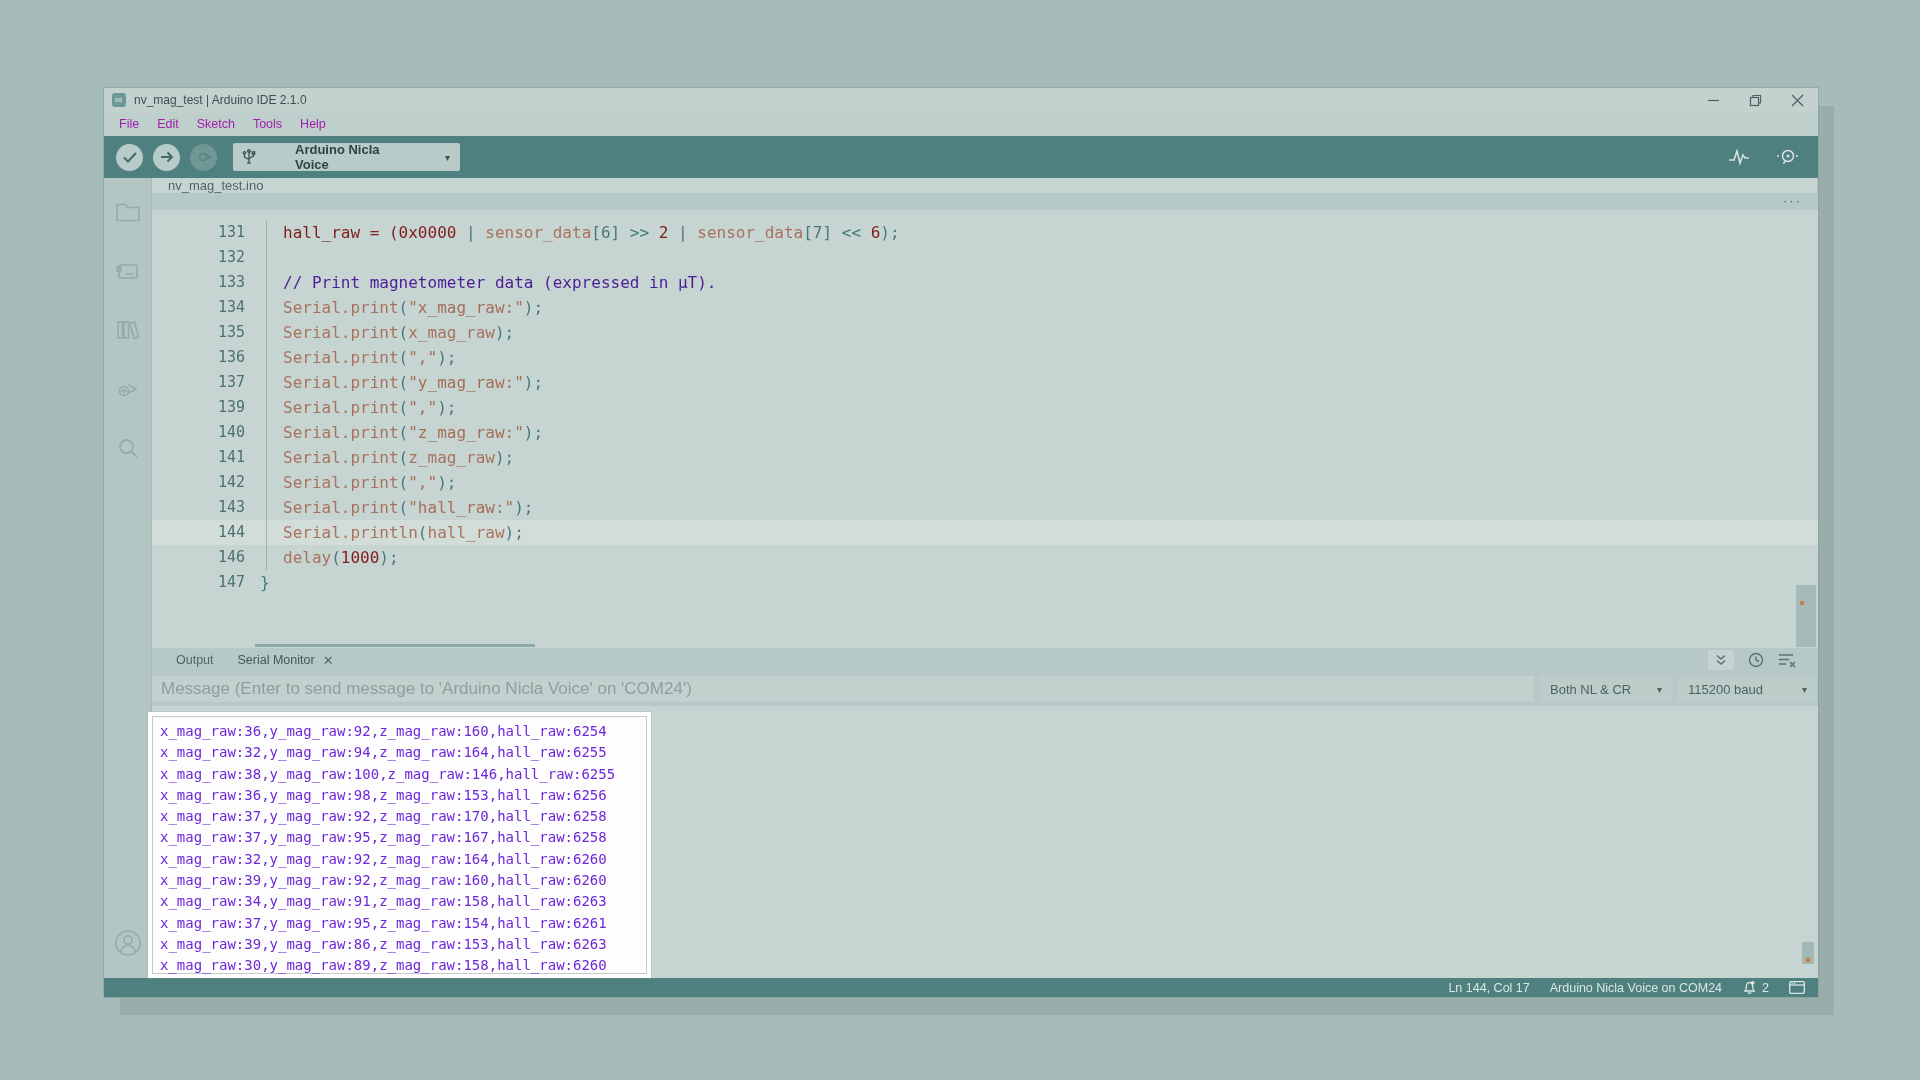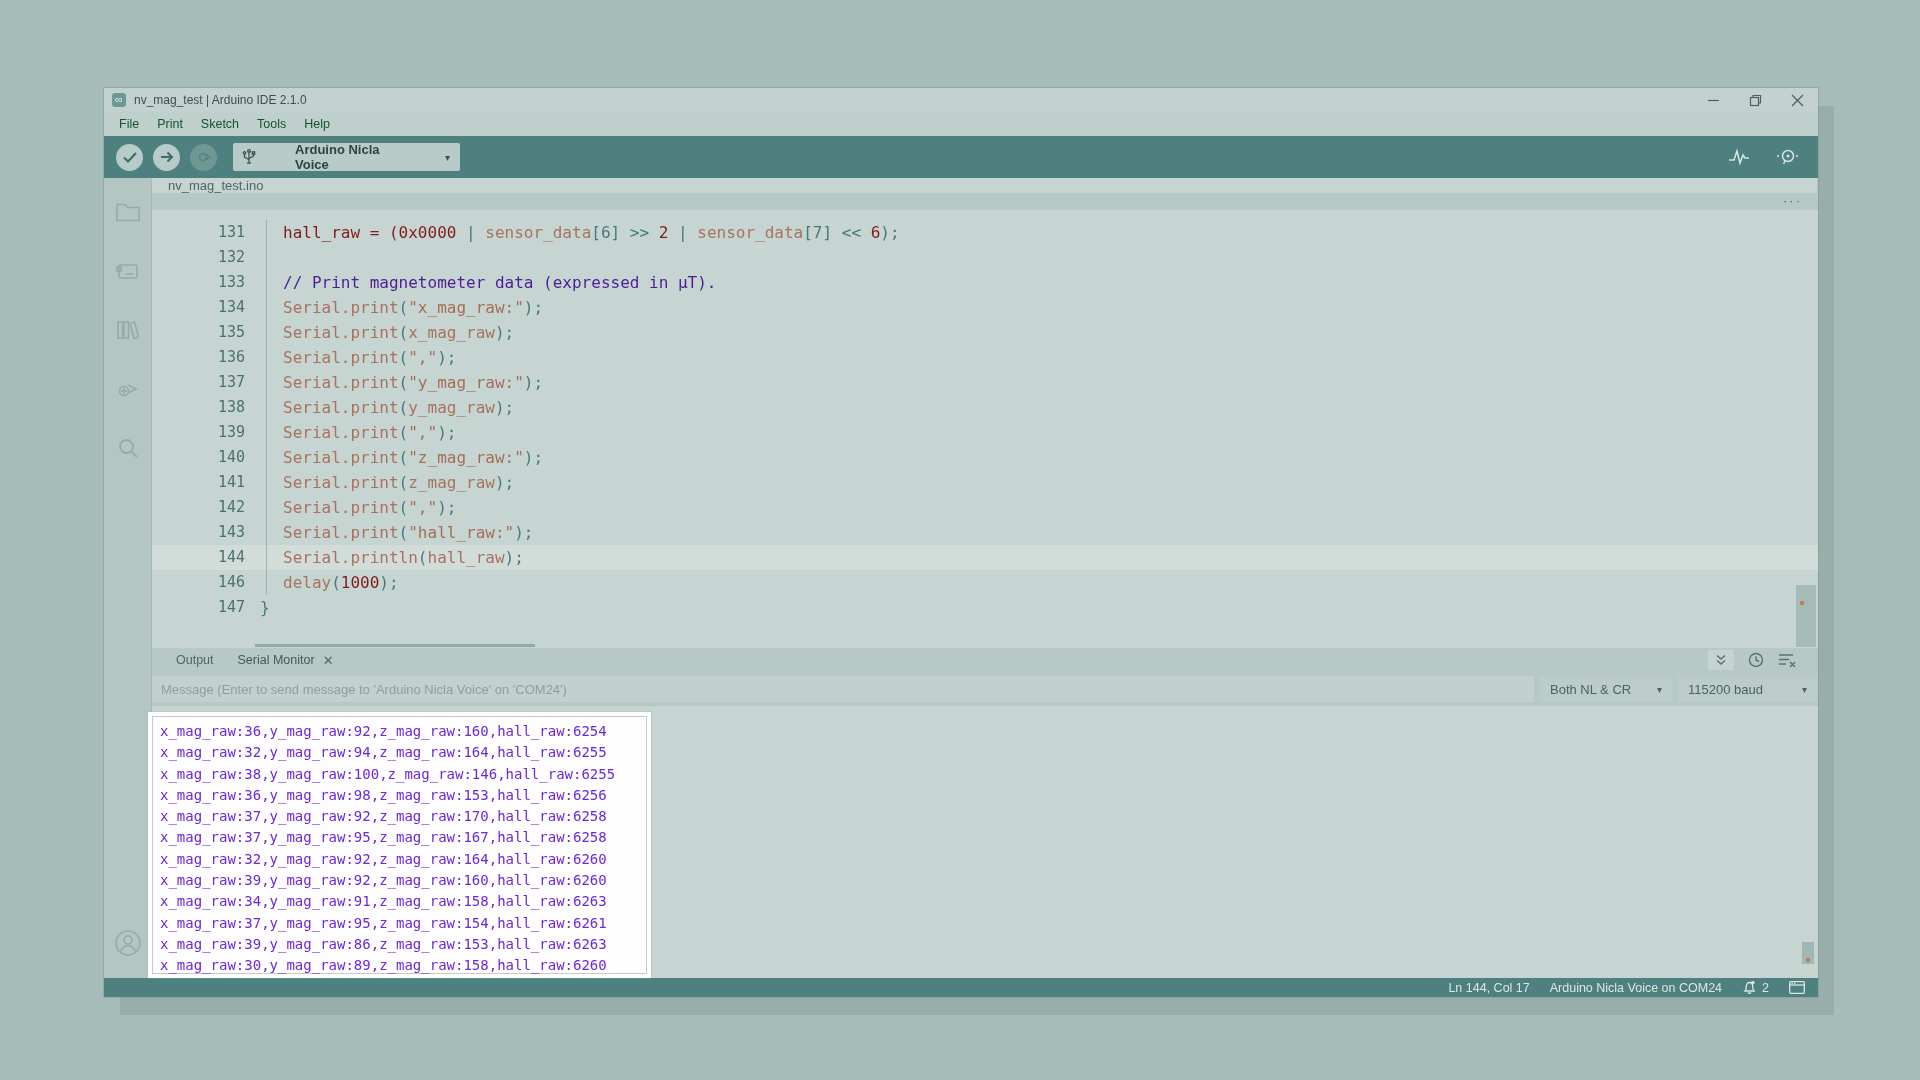--- a/index.html
+++ b/index.html
@@ -15,21 +15,21 @@
   .titlebar { height:24px; background:#c3d2cf; display:flex; align-items:center; padding-left:8px; }
   .app-icon { width:14px; height:14px; border-radius:3px; background:#6e9896; color:#dfeae8;
               font-size:11px; line-height:13px; text-align:center; }
   .title-text { margin-left:8px; font-size:12px; color:#3b504e; }
   .win-controls { margin-left:auto; display:flex; height:100%; }
   .win-btn { width:42px; height:100%; display:flex; align-items:center; justify-content:center; color:#4a6361; }
   .win-btn svg { display:block; }
 
   
   .menubar { height:24px; background:#bfcfcc; display:flex; align-items:center; padding-left:6px; }
-  .menu-item { font-size:12.5px; color:#14532d; padding:0 9px; cursor:default; }
+  .menu-item { font-size:12.5px; color:#a21caf; padding:0 9px; cursor:default; }
 
   
   .toolbar { height:42px; background:#4d807e; display:flex; align-items:center; padding:0 12px; }
   .tb-circle { width:27px; height:27px; border-radius:50%; background:#b7cbc8; margin-right:10px;
                display:flex; align-items:center; justify-content:center; }
   .tb-circle.disabled { background:rgba(183,203,200,.32); }
   .board-select { margin-left:6px; height:28px; width:227px; background:#b9cbc8; border-radius:2px;
                   display:flex; align-items:center; padding:0 10px;gap:32px; }
   .board-select .label { font-size:13px; color:#2c4442; font-weight:bold; margin-left:8px; }
   .board-select .caret { margin-left:auto; color:#3c5553; font-size:10px; }
@@ -66,21 +66,21 @@
   
   .paneltabs { height:24px; background:#b7c9c6; display:flex; align-items:center; padding-left:12px; }
   .panel-tab { font-size:12.5px; color:#4e6868; padding:0 12px; display:flex; align-items:center; gap:8px; height:100%; }
   .panel-tab.active { color:#3e5a5a; }
   .panel-tab .close { font-size:13px; color:#4e6868; }
   .paneltab-icons { margin-left:auto; display:flex; align-items:center; gap:14px; padding-right:22px; }
   .icon-box { width:26px; height:20px; background:#c6d4d1; border-radius:2px; display:flex; align-items:center; justify-content:center; }
 
   .messagerow { height:34px; background:#b7c9c6; display:flex; align-items:center; padding:0 1px 0 0; }
   .msg-input { flex:1; height:26px; background:#c3d1ce; border:none; outline:none; padding:0 9px;
-               font-size:13px; color:#701a75; font-family:"Liberation Sans", sans-serif; }
+               font-size:17px; color:#701a75; font-family:"Liberation Sans", sans-serif; }
   .msg-input::placeholder { color:#8ba19f; }
   .dropdown { height:26px; background:#bccdc9; margin-left:6px; display:flex; align-items:center;
               padding:0 10px; font-size:13px; color:#4b6361; }
   .dropdown.nlcr { width:132px; } .dropdown.baud { width:139px; }
   .dropdown .caret { margin-left:auto; font-size:10px; color:#4b6361; }
 
   .serial-area { height:272px; background:#c7d5d2; position:relative; }
   .serial-scroll { position:absolute; right:4px; top:236px; width:12px; height:22px; background:rgba(125,155,152,.5); }
 
   
@@ -122,21 +122,21 @@
         <svg width="11" height="11" viewBox="0 0 11 11" stroke="#4a6361" stroke-width="1.2">
             <line x1="0" y1="0" x2="11" y2="11"></line>
             <line x1="11" y1="0" x2="0" y2="11"></line>
           </svg>
       </div>
     </div>
   </div>
 
   <div class="menubar" id="menubar">
       <span class="menu-item">File</span>
-      <span class="menu-item">Print</span>
+      <span class="menu-item">Edit</span>
       <span class="menu-item">Sketch</span>
       <span class="menu-item">Tools</span>
       <span class="menu-item">Help</span>
     </div>
 
   <div class="toolbar">
     <div class="tb-circle">
       <svg width="14" height="11" viewBox="0 0 14 11" fill="none" stroke="#3f6b69" stroke-width="2">
           <path d="M1 5.5 L5 9.5 L13 1"></path>
         </svg>
@@ -233,21 +233,20 @@
       </div>
 
       <div class="code-area" id="code-area">
         <div class="code-row"><span class="gutter">131</span><span class="guide"></span><span class="code-text" style="padding-left: 23px;"><span class="tk-p">hall_raw = (0x0000 </span><span class="tk-o">| </span><span class="tk-i">sensor_data</span><span class="tk-o">[6] &gt;&gt; </span><span class="tk-p">2</span><span class="tk-o"> | </span><span class="tk-i">sensor_data</span><span class="tk-o">[7] &lt;&lt; </span><span class="tk-p">6</span><span class="tk-o">);</span></span></div>
           <div class="code-row"><span class="gutter">132</span><span class="guide"></span><span class="code-text" style="padding-left: 23px;"></span></div>
           <div class="code-row"><span class="gutter">133</span><span class="guide"></span><span class="code-text" style="padding-left: 23px;"><span class="tk-c">// Print magnetometer data (expressed in µT).</span></span></div>
           <div class="code-row"><span class="gutter">134</span><span class="guide"></span><span class="code-text" style="padding-left: 23px;"><span class="tk-i">Serial.print</span><span class="tk-o">(</span><span class="tk-s">"x_mag_raw:"</span><span class="tk-o">);</span></span></div>
           <div class="code-row"><span class="gutter">135</span><span class="guide"></span><span class="code-text" style="padding-left: 23px;"><span class="tk-i">Serial.print</span><span class="tk-o">(</span><span class="tk-i">x_mag_raw</span><span class="tk-o">);</span></span></div>
           <div class="code-row"><span class="gutter">136</span><span class="guide"></span><span class="code-text" style="padding-left: 23px;"><span class="tk-i">Serial.print</span><span class="tk-o">(</span><span class="tk-s">","</span><span class="tk-o">);</span></span></div>
           <div class="code-row"><span class="gutter">137</span><span class="guide"></span><span class="code-text" style="padding-left: 23px;"><span class="tk-i">Serial.print</span><span class="tk-o">(</span><span class="tk-s">"y_mag_raw:"</span><span class="tk-o">);</span></span></div>
-          <div class="code-row"><span class="gutter">138</span><span class="guide"></span><span class="code-text" style="padding-left: 23px;"><span class="tk-i">Serial.print</span><span class="tk-o">(</span><span class="tk-i">y_mag_raw</span><span class="tk-o">);</span></span></div>
           <div class="code-row"><span class="gutter">139</span><span class="guide"></span><span class="code-text" style="padding-left: 23px;"><span class="tk-i">Serial.print</span><span class="tk-o">(</span><span class="tk-s">","</span><span class="tk-o">);</span></span></div>
           <div class="code-row"><span class="gutter">140</span><span class="guide"></span><span class="code-text" style="padding-left: 23px;"><span class="tk-i">Serial.print</span><span class="tk-o">(</span><span class="tk-s">"z_mag_raw:"</span><span class="tk-o">);</span></span></div>
           <div class="code-row"><span class="gutter">141</span><span class="guide"></span><span class="code-text" style="padding-left: 23px;"><span class="tk-i">Serial.print</span><span class="tk-o">(</span><span class="tk-i">z_mag_raw</span><span class="tk-o">);</span></span></div>
           <div class="code-row"><span class="gutter">142</span><span class="guide"></span><span class="code-text" style="padding-left: 23px;"><span class="tk-i">Serial.print</span><span class="tk-o">(</span><span class="tk-s">","</span><span class="tk-o">);</span></span></div>
           <div class="code-row"><span class="gutter">143</span><span class="guide"></span><span class="code-text" style="padding-left: 23px;"><span class="tk-i">Serial.print</span><span class="tk-o">(</span><span class="tk-s">"hall_raw:"</span><span class="tk-o">);</span></span></div>
           <div class="code-row current"><span class="gutter">144</span><span class="guide"></span><span class="code-text" style="padding-left: 23px;"><span class="tk-i">Serial.println</span><span class="tk-o">(</span><span class="tk-i">hall_raw</span><span class="tk-o">);</span></span></div>
           <div class="code-row"><span class="gutter">146</span><span class="guide"></span><span class="code-text" style="padding-left: 23px;"><span class="tk-i">delay</span><span class="tk-o">(</span><span class="tk-p">1000</span><span class="tk-o">);</span></span></div>
           <div class="code-row"><span class="gutter">147</span><span class="code-text" style="padding-left: 0px;"><span class="tk-o">}</span></span></div>
           <div class="code-hscroll"></div>
         <div class="code-minimap">

